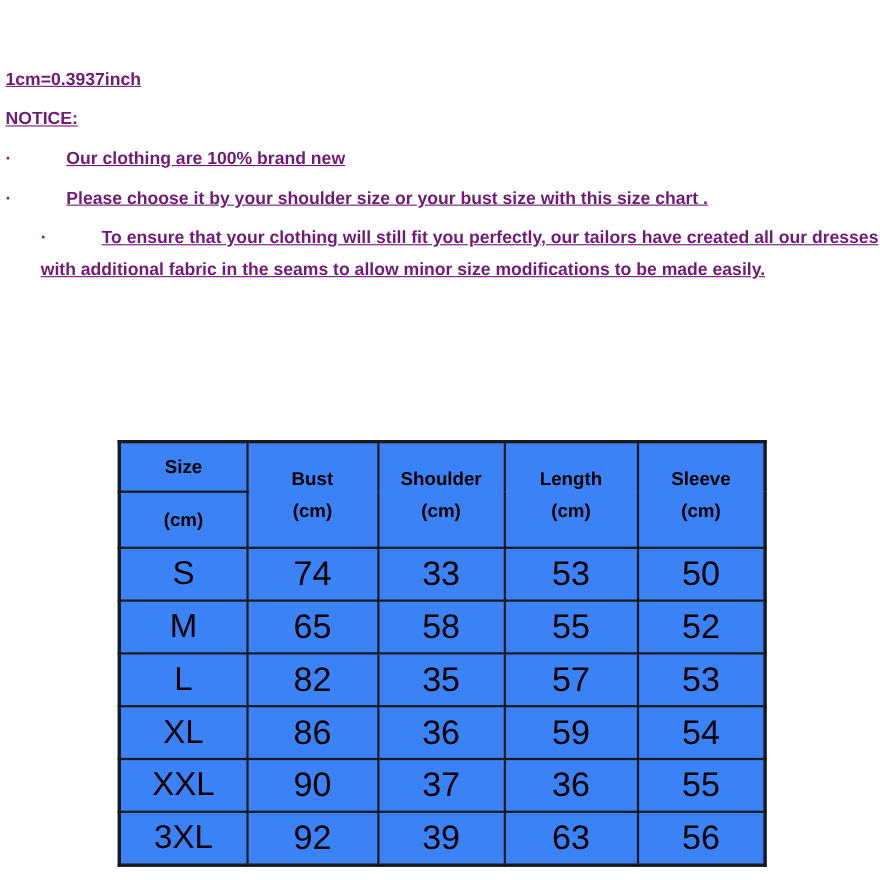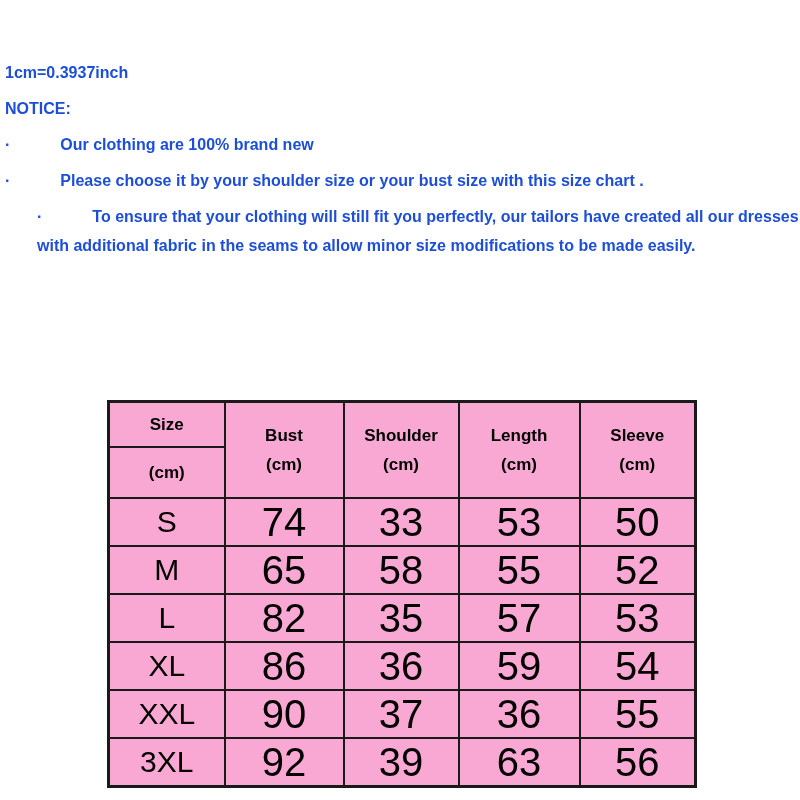--- a/index.html
+++ b/index.html
@@ -21,21 +21,22 @@
     position: absolute;
     top: 58px;
     left: 5px;
     right: 14px;
   }
   .line {
     font-size: 16px;
     font-weight: bold;
     line-height: 29px;
     margin: 0 0 7px 0;
-    color: #1d4ed8;
+    color: #701a75;
+    text-decoration: underline;
   }
   p.note {
     width: 765px;
   }
   p.note.wide {
     width: 788px;
     margin-left: 32px;
   }
   .bullet {
     display: inline-block;
@@ -49,21 +50,21 @@
 
   
   .chart-wrap {
     position: absolute;
     left: 107px;
     top: 400px;
   }
   table.size-chart {
     border-collapse: collapse;
     table-layout: fixed;
-    background: #f9a8d4;
+    background: #3b82f6;
   }
   table.size-chart td {
     border: 2px solid #1a1a1a;
     text-align: center;
     vertical-align: middle;
     padding: 0;
     overflow: hidden;
   }
   table.size-chart {
     border: 3px solid #1a1a1a;
@@ -76,21 +77,21 @@
 
   tr.hdr-top td  { height: 43px; }
   tr.hdr-bot td  { height: 49px; }
   td.hdr-cell {
     font-size: 17px;
     font-weight: bold;
     line-height: 29px;
   }
   tr.data-row td {
     height: 46px;
-    font-size: 40px;
+    font-size: 31px;
     font-weight: normal;
     line-height: 46px;
   }
   tr.data-row td.size-cell {
     font-size: 30px;
   }
 </style>
 </head>
 <body>
 

